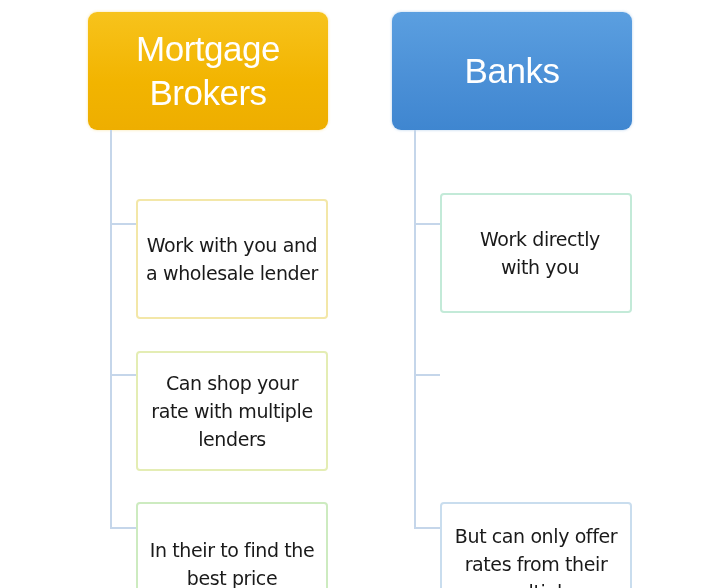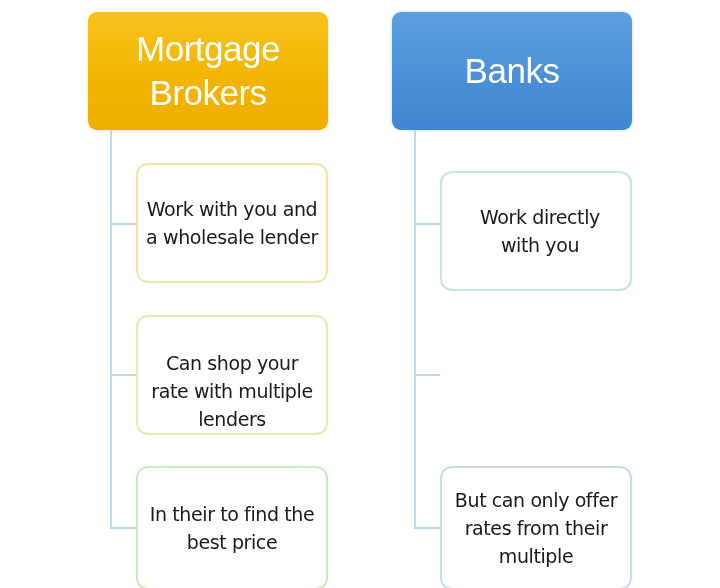--- a/index.html
+++ b/index.html
@@ -64,32 +64,33 @@
       left: 22px;
       height: 2px;
       width: 26px;
       background: #c5d6ea;
     }
     .box {
       position: absolute;
       left: 48px;
       width: 192px;
       height: 120px;
-      border-radius: 12px;
+      border-radius: 4px;
       border: 2px solid #eee;
       background: #ffffff;
       box-sizing: border-box;
       display: flex;
       align-items: center;
       justify-content: center;
       text-align: center;
       color: #1a1a1a;
       font-size: 20px;
       line-height: 28px;
       padding: 0 8px;
+      margin-top: 36px;
     }
     .box-text {
       font-family: "DejaVu Sans", "Liberation Sans", sans-serif;
       font-size: 19px;
       letter-spacing: -0.4px;
     }
   </style>
 </head>
 <body>
 
@@ -100,37 +101,37 @@
   </div>
 
   <div class="spine" style="height:398px;"></div>
   <div class="branch" style="top:223px;"></div>
   <div class="branch" style="top:374px;"></div>
   <div class="branch" style="top:527px;"></div>
 
   <div class="box" style="top:163px; border-color:#f3e7a8;">
     <span class="box-text">Work with you and a wholesale lender</span>
   </div>
-  <div class="box" style="top:315px; border-color:#e4edb4;align-items:flex-end;">
+  <div class="box" style="top:315px; border-color:#e4edb4;">
     <span class="box-text">Can shop your rate with multiple lenders</span>
   </div>
   <div class="box" style="top:466px; height:124px; border-color:#cdebc0;">
     <span class="box-text">In their to find the best price</span>
   </div>
 </div>
 
 <div class="column" style="left:392px;">
   <div class="header blue">
     <span class="header-text">Banks</span>
   </div>
 
   <div class="spine" style="height:398px;"></div>
   <div class="branch" style="top:223px;"></div>
   <div class="branch" style="top:374px;"></div>
   <div class="branch" style="top:527px;"></div>
 
-  <div class="box" style="top:171px; border-color:#c3ead8;padding-left:16px;">
+  <div class="box" style="top:157px; border-color:#c3ead8;padding-left:16px;">
     <span class="box-text">Work directly with you</span>
   </div>
   <div class="box" style="top:466px; height:124px; border-color:#c9ddee;">
     <span class="box-text">But can only offer rates from their multiple</span>
   </div>
 </div>
 
 </body></html>

